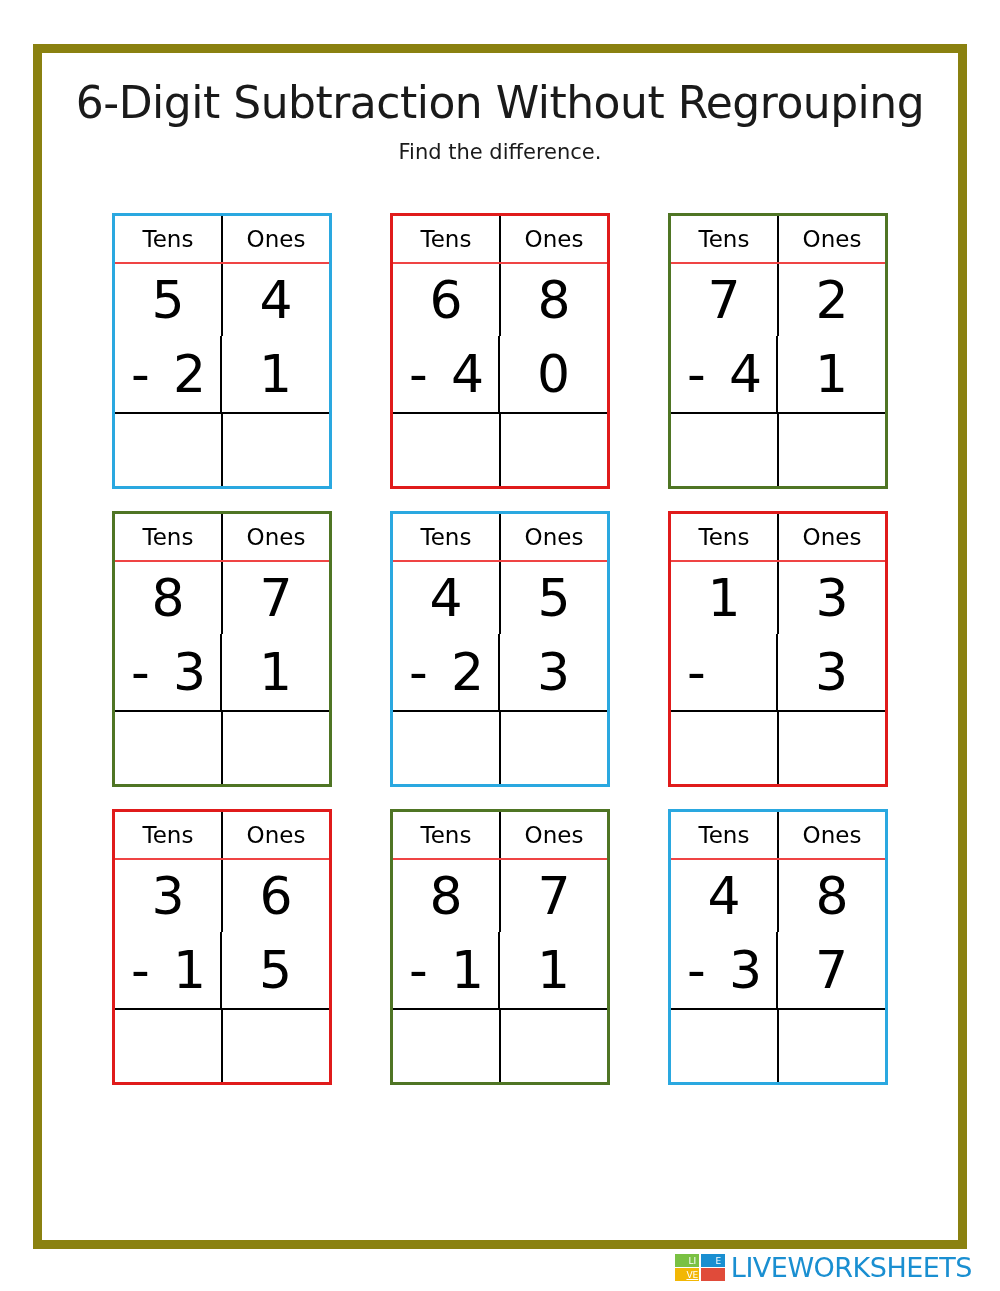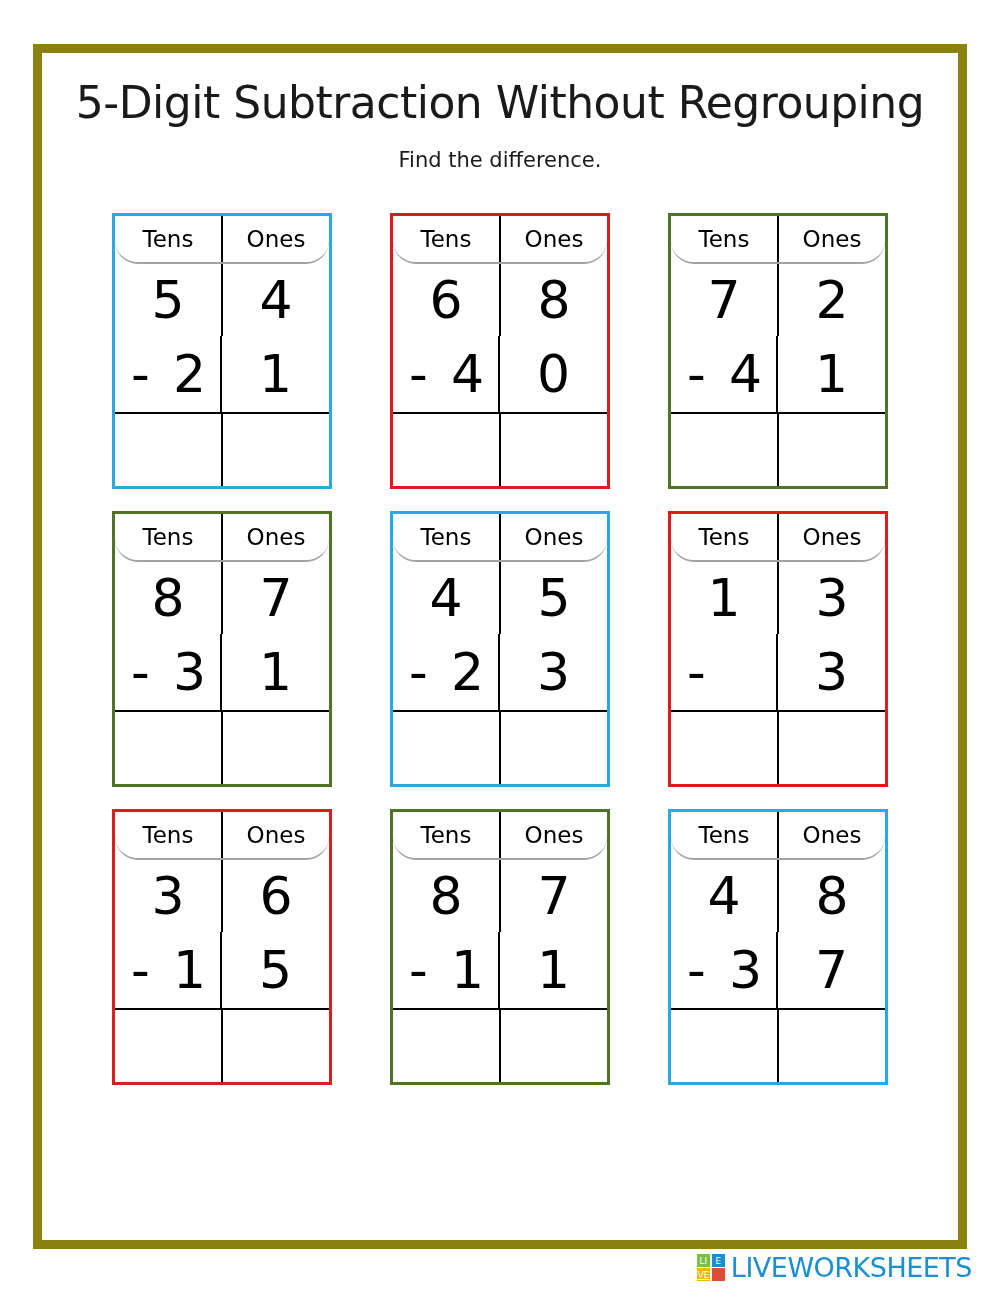--- a/index.html
+++ b/index.html
@@ -37,21 +37,21 @@
     color: #1a1a1a;
     margin-top: 24px;
     letter-spacing: -0.5px;
     font-family: "DejaVu Sans", sans-serif;
     font-weight: normal;
   }
   .subtitle {
     text-align: center;
     font-size: 21px;
     color: #1a1a1a;
-    margin-top: 20px;
+    margin-top: 12px;
     font-family: "DejaVu Sans", sans-serif;
   }
   .grid {
     position: absolute;
     left: 0;
     top: 160px;
     width: 100%;
   }
   .row {
     display: flex;
@@ -65,22 +65,21 @@
     box-sizing: border-box;
     background: #ffffff;
   }
   .problem.blue { border-color: #2aa8e0; }
   .problem.red { border-color: #e01b1b; }
   .problem.green { border-color: #4f7524; }
 
   .headrow {
     display: flex;
     height: 46px;
-    border-bottom: 2px solid #a3a3a3;
-    border-radius: 23px;
+    border-bottom: 2px solid #ef4444;
   }
   .headcell {
     flex: 1 1 50%;
     display: flex;
     align-items: center;
     justify-content: center;
     font-size: 23px;
     color: #000;
     font-family: "DejaVu Sans", sans-serif;
   }
@@ -140,37 +139,38 @@
   }
   .lw-box {
     width: 13px;
     height: 13px;
     display: flex;
     align-items: center;
     justify-content: center;
     color: #fff;
     font-size: 9px;
     font-family: "DejaVu Sans", sans-serif;
+    padding-left: 11px;
   }
   .lw-col { display: flex; flex-direction: column; gap: 1px; }
   .lw-brand {
     font-size: 27px;
     color: #1a8fd1;
     font-weight: normal;
     letter-spacing: -0.5px;
     font-family: "DejaVu Sans", sans-serif;
   }
 </style>
 </head>
 <body>
 
 <div class="page">
   <div class="worksheet-frame">
 
-    <div class="title">5-Digit Subtraction Without Regrouping</div>
+    <div class="title">6-Digit Subtraction Without Regrouping</div>
     <div class="subtitle">Find the difference.</div>
 
     <div class="grid">
 
       <div class="row">
 
         <div class="problem blue">
           <div class="headrow">
             <div class="headcell left">Tens</div>
             <div class="headcell">Ones</div>

